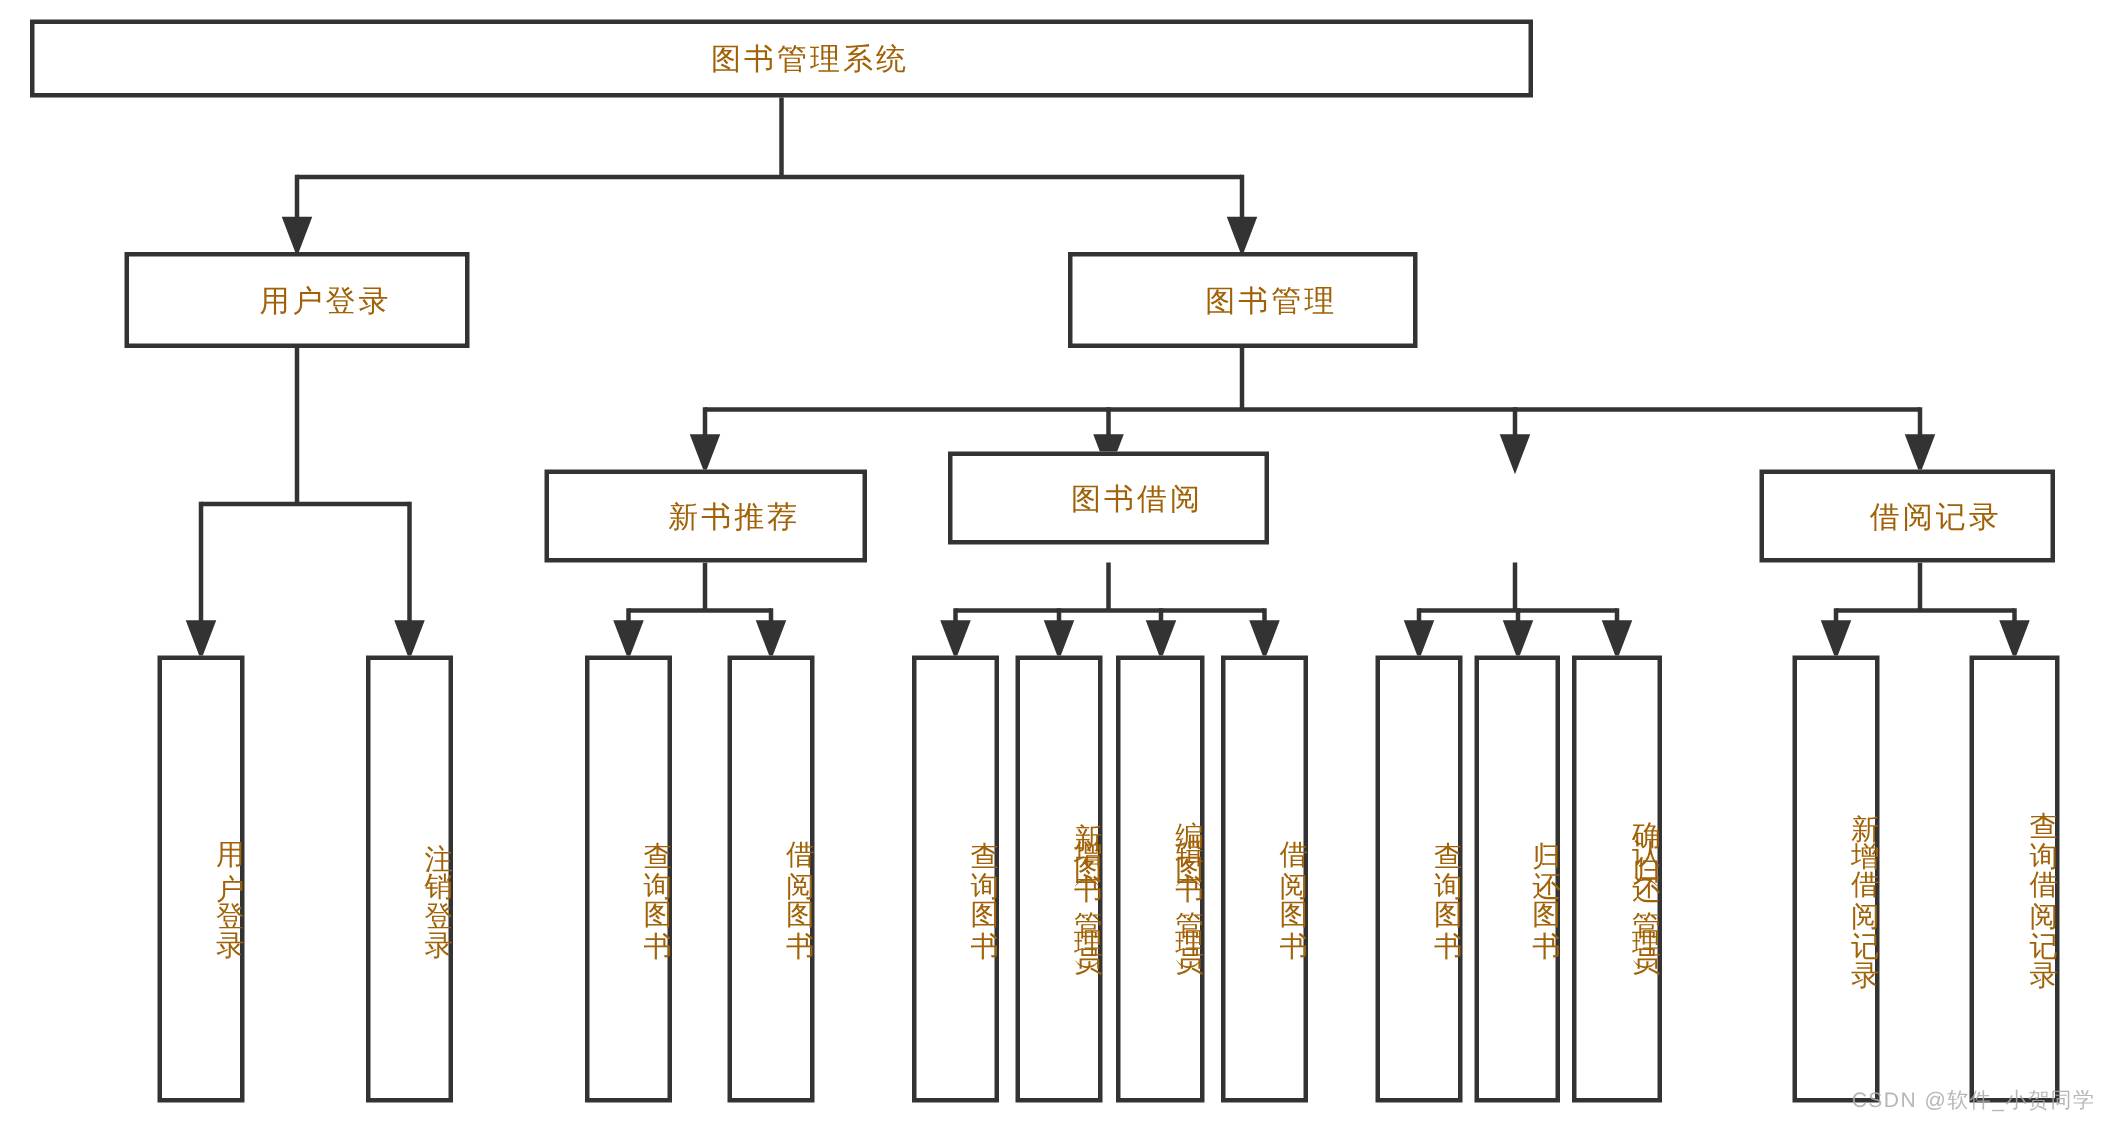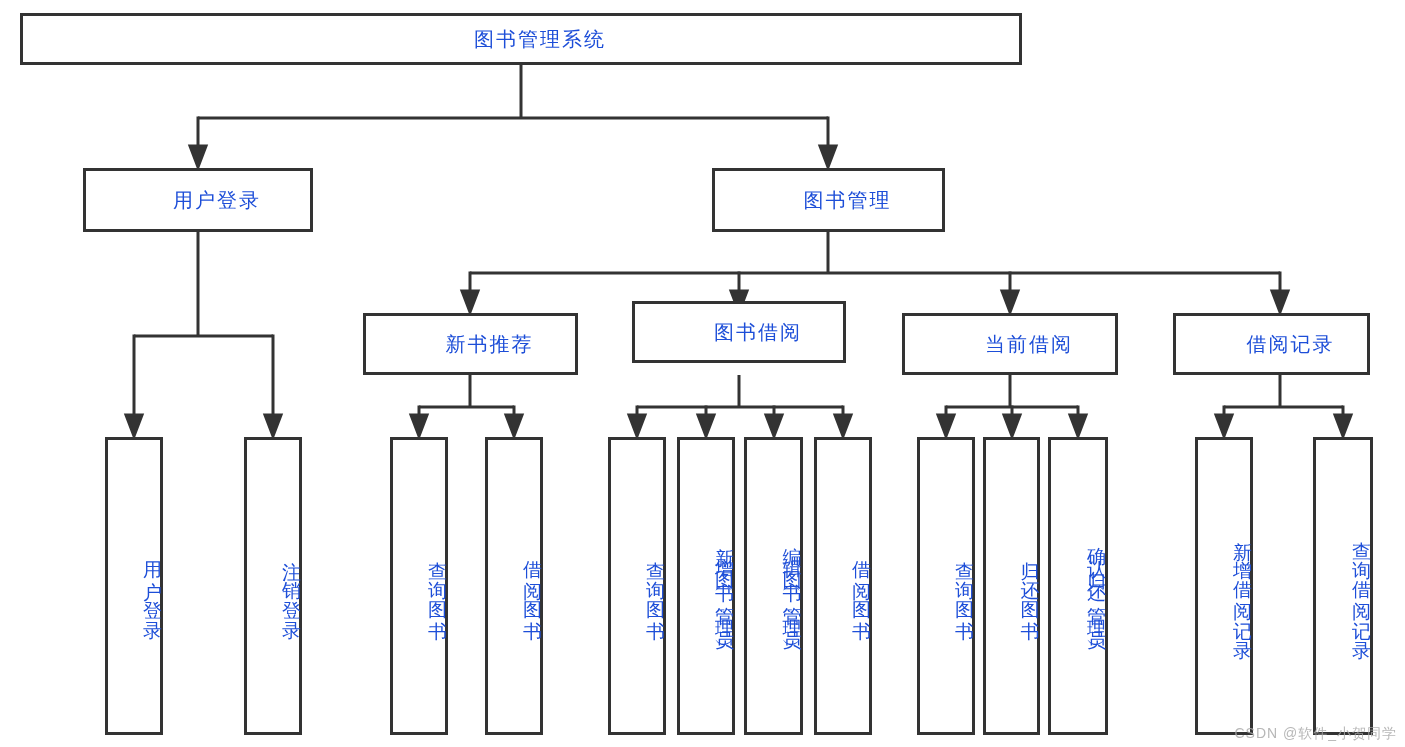--- a/index.html
+++ b/index.html
@@ -18,21 +18,21 @@
     z-index: 1;
   }
   .box {
     position: absolute;
     box-sizing: border-box;
     background: #ffffff;
     border: 3px solid #333333;
     display: flex;
     align-items: center;
     justify-content: center;
-    color: #1d4ed8;
+    color: #a16207;
     z-index: 2;
     padding-left: 38px;
   }
   .box.h span {
     font-size: 20px;
     letter-spacing: 2px;
     white-space: nowrap;
   }
   .box.v span {
     writing-mode: vertical-rl;
@@ -148,23 +148,20 @@
   <div class="box h" style="left:712px;top:168px;width:233px;height:64px">
     <span>图书管理</span>
   </div>
 
   <div class="box h" style="left:363px;top:313px;width:215px;height:62px">
     <span>新书推荐</span>
   </div>
   <div class="box h" style="left:632px;top:301px;width:214px;height:62px">
     <span>图书借阅</span>
   </div>
-  <div class="box h" style="left:902px;top:313px;width:216px;height:62px">
-    <span>当前借阅</span>
-  </div>
   <div class="box h" style="left:1173px;top:313px;width:197px;height:62px">
     <span>借阅记录</span>
   </div>
 
   <div class="box v" style="left:105px;top:437px;width:58px;height:298px">
     <span>用户登录</span>
   </div>
   <div class="box v" style="left:244px;top:437px;width:58px;height:298px">
     <span>注销登录</span>
   </div>

